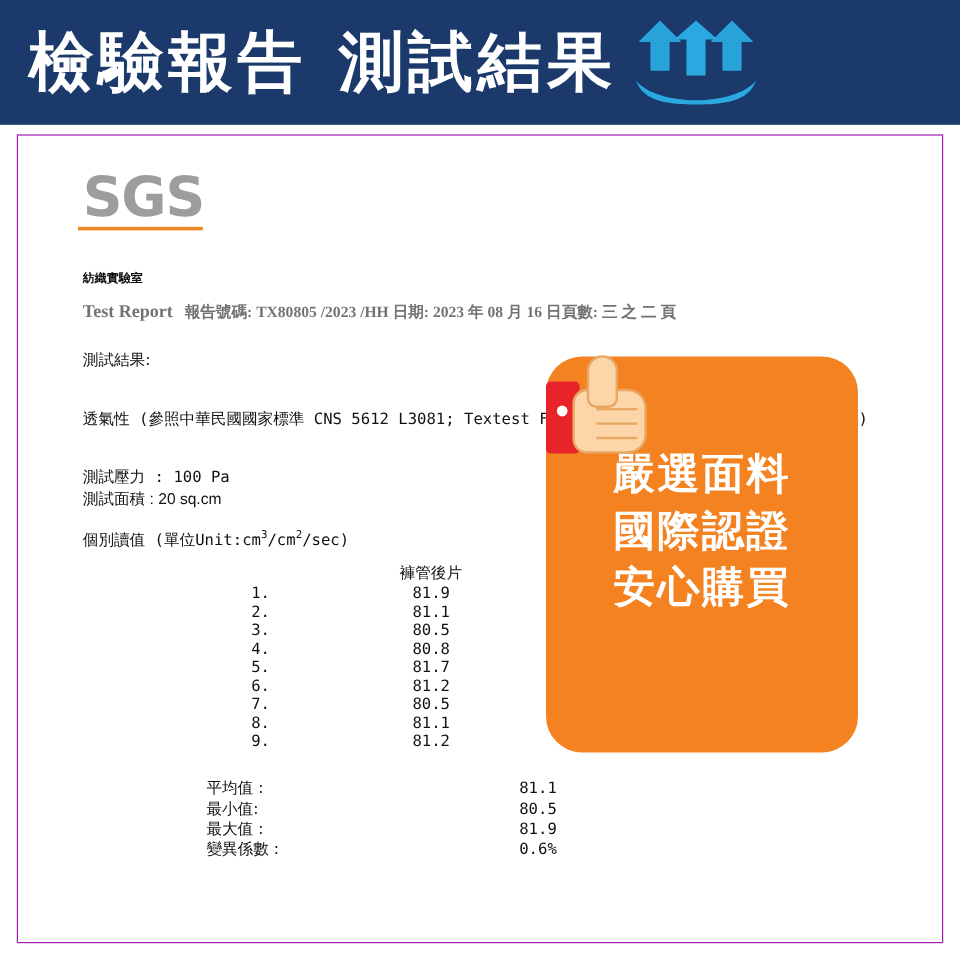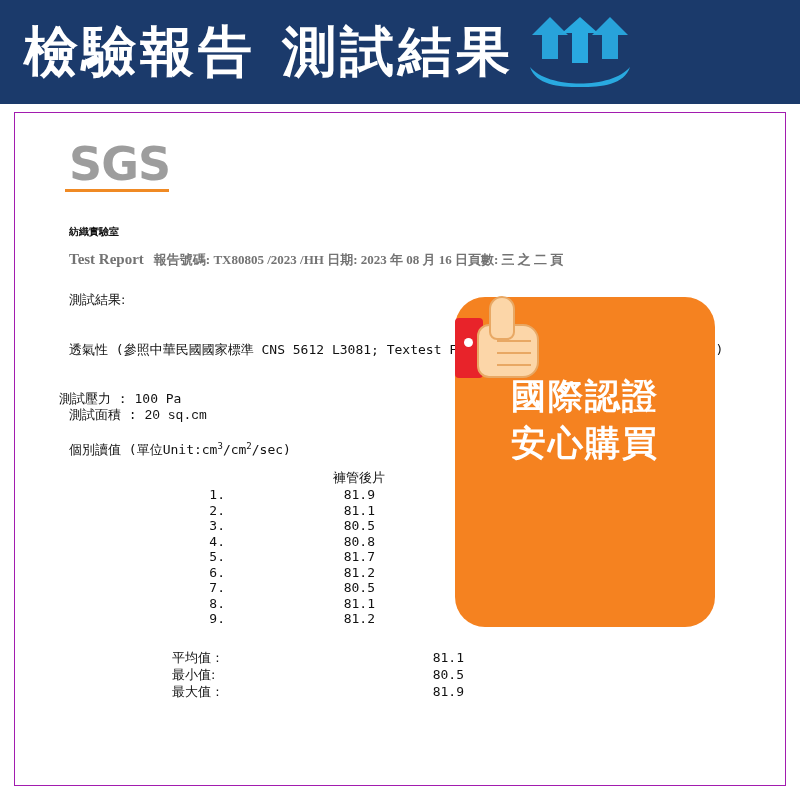--- a/index.html
+++ b/index.html
@@ -126,32 +126,32 @@
     top: 228px;
     width: 680px;
     font-family: "DejaVu Sans Mono", monospace;
     font-size: 13px;
     color: #111;
     line-height: 17px;
   }
 
   .line-pressure {
     position: absolute;
-    left: 44px;
+    left: 54px;
     top: 277px;
     font-family: "DejaVu Sans Mono", monospace;
     font-size: 13px;
     color: #111;
     line-height: 17px;
   }
   .line-area {
     position: absolute;
     left: 54px;
     top: 294px;
-    font-family: Liberation Mono, monospace;
+    font-family: Liberation Sans, sans-serif;
     font-size: 13px;
     color: #111;
     line-height: 17px;
   }
 
   .line-unit {
     position: absolute;
     left: 54px;
     top: 328px;
     font-family: "DejaVu Sans Mono", monospace;
@@ -384,25 +384,30 @@
       <span class="val">81.1</span>
     </div>
     <div class="row">
       <span class="lbl">最小值:</span>
       <span class="val">80.5</span>
     </div>
     <div class="row">
       <span class="lbl">最大值 :</span>
       <span class="val">81.9</span>
     </div>
+    <div class="row">
+      <span class="lbl">變異係數 :</span>
+      <span class="val">0.6%</span>
+    </div>
   </div>
 </div>
 
 <div class="callout">
   <div class="callout-text">
+    <div>嚴選面料</div>
     <div>國際認證</div>
     <div>安心購買</div>
   </div>
 </div>
 
 <div class="hand">
   <div class="phone"></div>
   <div class="phone-dot"></div>
   <div class="fist"></div>
   <div class="thumb"></div>

